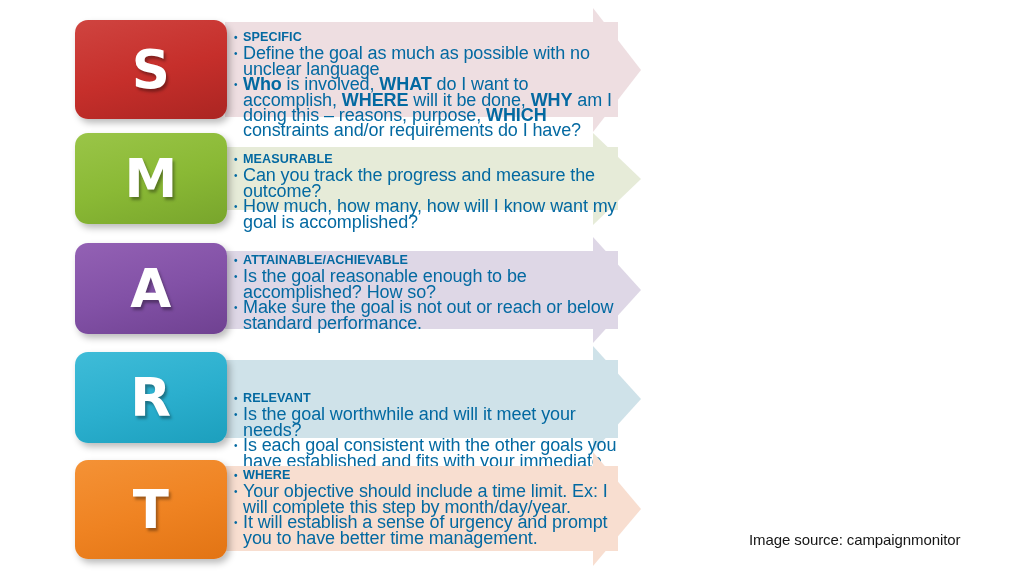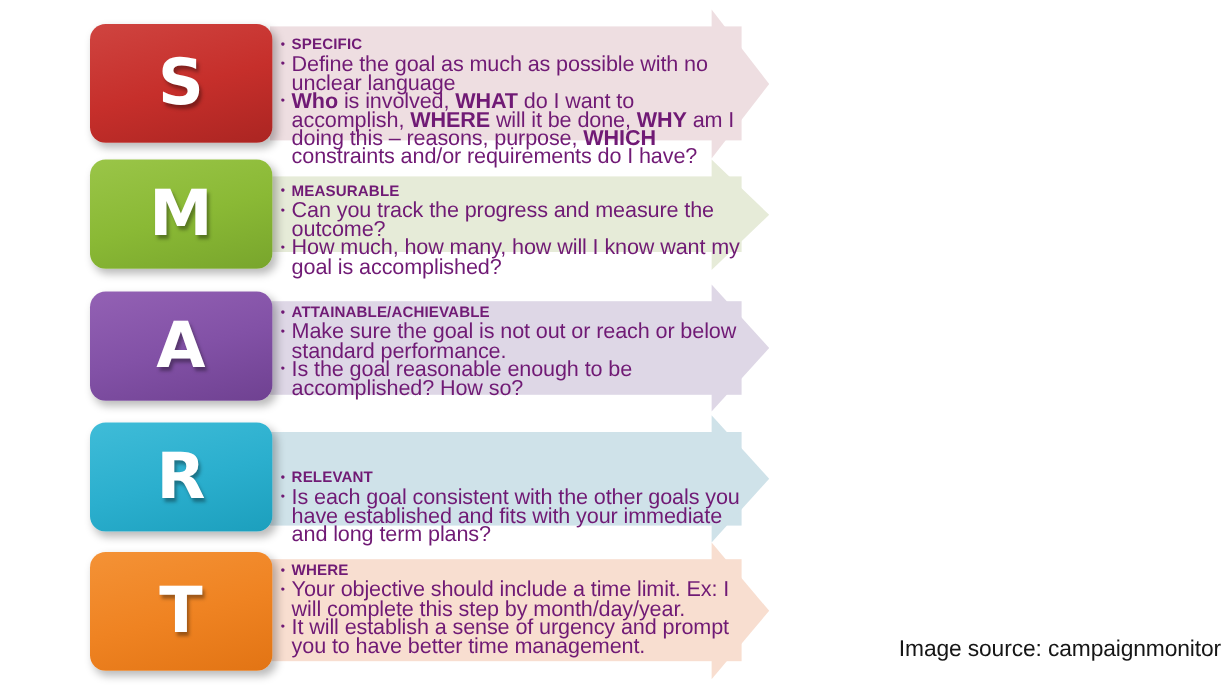--- a/index.html
+++ b/index.html
@@ -75,21 +75,21 @@
     letter-spacing: 0.5px;
     text-shadow: 2px 3px 3px rgba(0,0,0,0.35);
     user-select: none;
   }
 
   
   .band-text {
     position: absolute;
     left: 234px;
     width: 392px;
-    color: #701a75;
+    color: #0369a1;
   }
   .band-text ul {
     list-style: none;
     margin: 0;
     padding: 0;
   }
   .band-text li {
     position: relative;
     padding-left: 9px;
     font-size: 18px;
@@ -112,21 +112,21 @@
   }
   .band-text li b {
     font-weight: bold;
   }
 
   
   #image-source-caption {
     position: absolute;
     left: 749px;
     top: 531px;
-    font-size: 19px;
+    font-size: 15px;
     color: #161616;
     letter-spacing: -0.1px;
     white-space: nowrap;
   }
 </style>
 </head>
 <body>
 
 <div id="smart-diagram">
     <div class="smart-row" style="top: 20px; height: 99px;">
@@ -165,36 +165,37 @@
       <div class="arrow-band" style="top: 8px; height: 78px;">
         <div class="arrow-body" style="background: rgb(222, 215, 230);"></div>
         <div class="arrow-head" style="border-top-width: 53px; border-bottom-width: 53px; border-left-color: rgb(222, 215, 230); margin-top: -53px;"></div>
       </div>
       <div class="letter-tile" style="top: 0px; height: 91px; background: linear-gradient(165deg, rgb(147, 97, 180) 0%, rgb(130, 81, 166) 52%, rgb(111, 65, 145) 100%);">
         <span class="letter">A</span>
       </div>
       <div class="band-text" style="top: 10px;">
         <ul>
           <li class="heading"><b>ATTAINABLE/ACHIEVABLE</b></li>
+          <li><span>Is the goal reasonable enough to be accomplished? How so?</span></li>
           <li><span>Make sure the goal is not out or reach or below standard performance.</span></li>
-          <li><span>Is the goal reasonable enough to be accomplished? How so?</span></li>
         </ul>
       </div>
     </div>
     <div class="smart-row" style="top: 352px; height: 91px;">
       <div class="arrow-band" style="top: 8px; height: 78px;">
         <div class="arrow-body" style="background: rgb(207, 226, 233);"></div>
         <div class="arrow-head" style="border-top-width: 53px; border-bottom-width: 53px; border-left-color: rgb(207, 226, 233); margin-top: -53px;"></div>
       </div>
       <div class="letter-tile" style="top: 0px; height: 91px; background: linear-gradient(165deg, rgb(63, 188, 216) 0%, rgb(43, 175, 206) 52%, rgb(28, 159, 189) 100%);">
         <span class="letter">R</span>
       </div>
       <div class="band-text" style="top: 10px; margin-top: 29px;">
         <ul>
           <li class="heading"><b>RELEVANT</b></li>
+          <li><span>Is the goal worthwhile and will it meet your needs?</span></li>
           <li><span>Is each goal consistent with the other goals you have established and fits with your immediate and long term plans?</span></li>
         </ul>
       </div>
     </div>
     <div class="smart-row" style="top: 460px; height: 99px;">
       <div class="arrow-band" style="top: 6px; height: 85px;">
         <div class="arrow-body" style="background: rgb(248, 222, 208);"></div>
         <div class="arrow-head" style="border-top-width: 57px; border-bottom-width: 57px; border-left-color: rgb(248, 222, 208); margin-top: -57px;"></div>
       </div>
       <div class="letter-tile" style="top: 0px; height: 99px; background: linear-gradient(165deg, rgb(244, 146, 54) 0%, rgb(239, 131, 34) 52%, rgb(226, 116, 20) 100%);">

